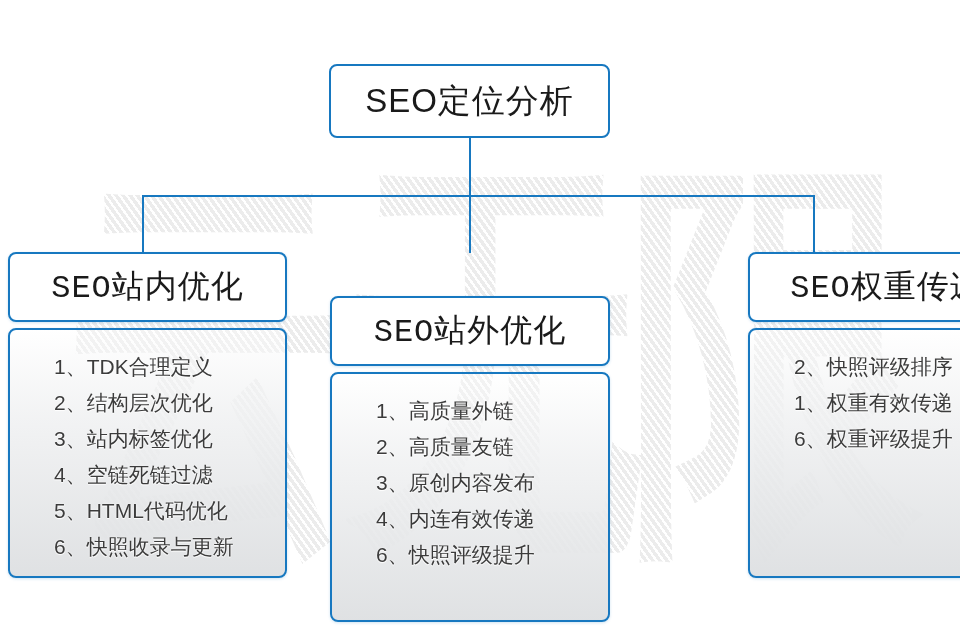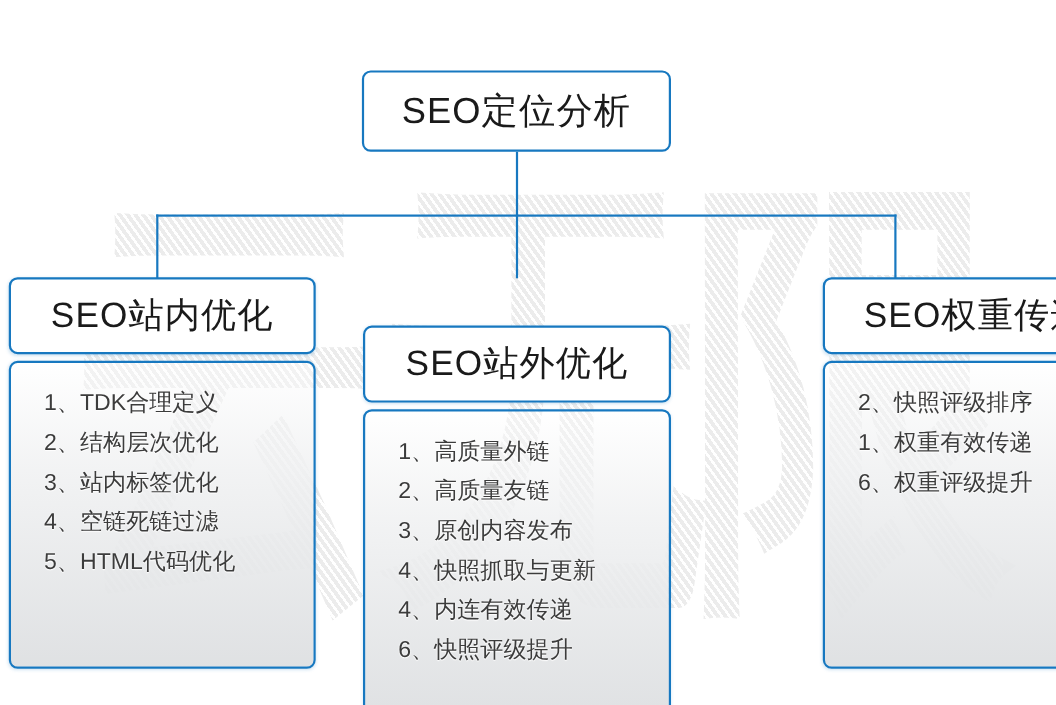--- a/index.html
+++ b/index.html
@@ -61,29 +61,30 @@
     background: #ffffff;
     display: flex; align-items: center; justify-content: center;
     font-size: 33px; color: #1a1a1a; letter-spacing: 1px;
   }
   .header-box {
     top: 252px; height: 70px;
     background: #ffffff;
     display: flex; align-items: center; justify-content: center;
     font-size: 32px; color: #1a1a1a; letter-spacing: 1px;
     box-shadow: 0 1px 3px rgba(23, 120, 192, 0.20);
+    font-family: Liberation Mono, monospace;
   }
   .list-box {
-    top: 328px; height: 280px;
+    top: 328px; height: 250px;
     background: linear-gradient(180deg,
                 rgba(255,255,255,0.35) 0%,
                 rgba(240,241,242,0.85) 35%,
                 rgba(222,224,226,0.96) 100%);
     box-shadow: 0 1px 3px rgba(23, 120, 192, 0.20);
-    padding: 19px 0 0 30px;
+    padding: 19px 0 0 44px;
   }
   .col-1 { left: 8px;   width: 279px; }
   .col-2 { left: 330px; width: 280px; margin-top: 44px; }
   .col-3 { left: 715px; width: 277px; margin-left: 33px; }
 
   .li {
     font-size: 21px;
     line-height: 36px;
     color: #3c3c3c;
     white-space: nowrap;
@@ -105,28 +106,28 @@
 
   <div class="node title-box">SEO定位分析</div>
 
   <div class="node header-box col-1">SEO站内优化</div>
   <div class="node list-box col-1">
     <div class="li">1、TDK合理定义</div>
     <div class="li">2、结构层次优化</div>
     <div class="li">3、站内标签优化</div>
     <div class="li">4、空链死链过滤</div>
     <div class="li">5、HTML代码优化</div>
+    <div class="li">6、快照收录与更新</div>
   </div>
 
   <div class="node header-box col-2">SEO站外优化</div>
   <div class="node list-box col-2">
     <div class="li">1、高质量外链</div>
     <div class="li">2、高质量友链</div>
     <div class="li">3、原创内容发布</div>
-    <div class="li">4、快照抓取与更新</div>
     <div class="li">4、内连有效传递</div>
     <div class="li">6、快照评级提升</div>
   </div>
 
   <div class="node header-box col-3">SEO权重传递</div>
   <div class="node list-box col-3">
     <div class="li">2、快照评级排序</div>
     <div class="li">1、权重有效传递</div>
     <div class="li">6、权重评级提升</div>
   </div>

